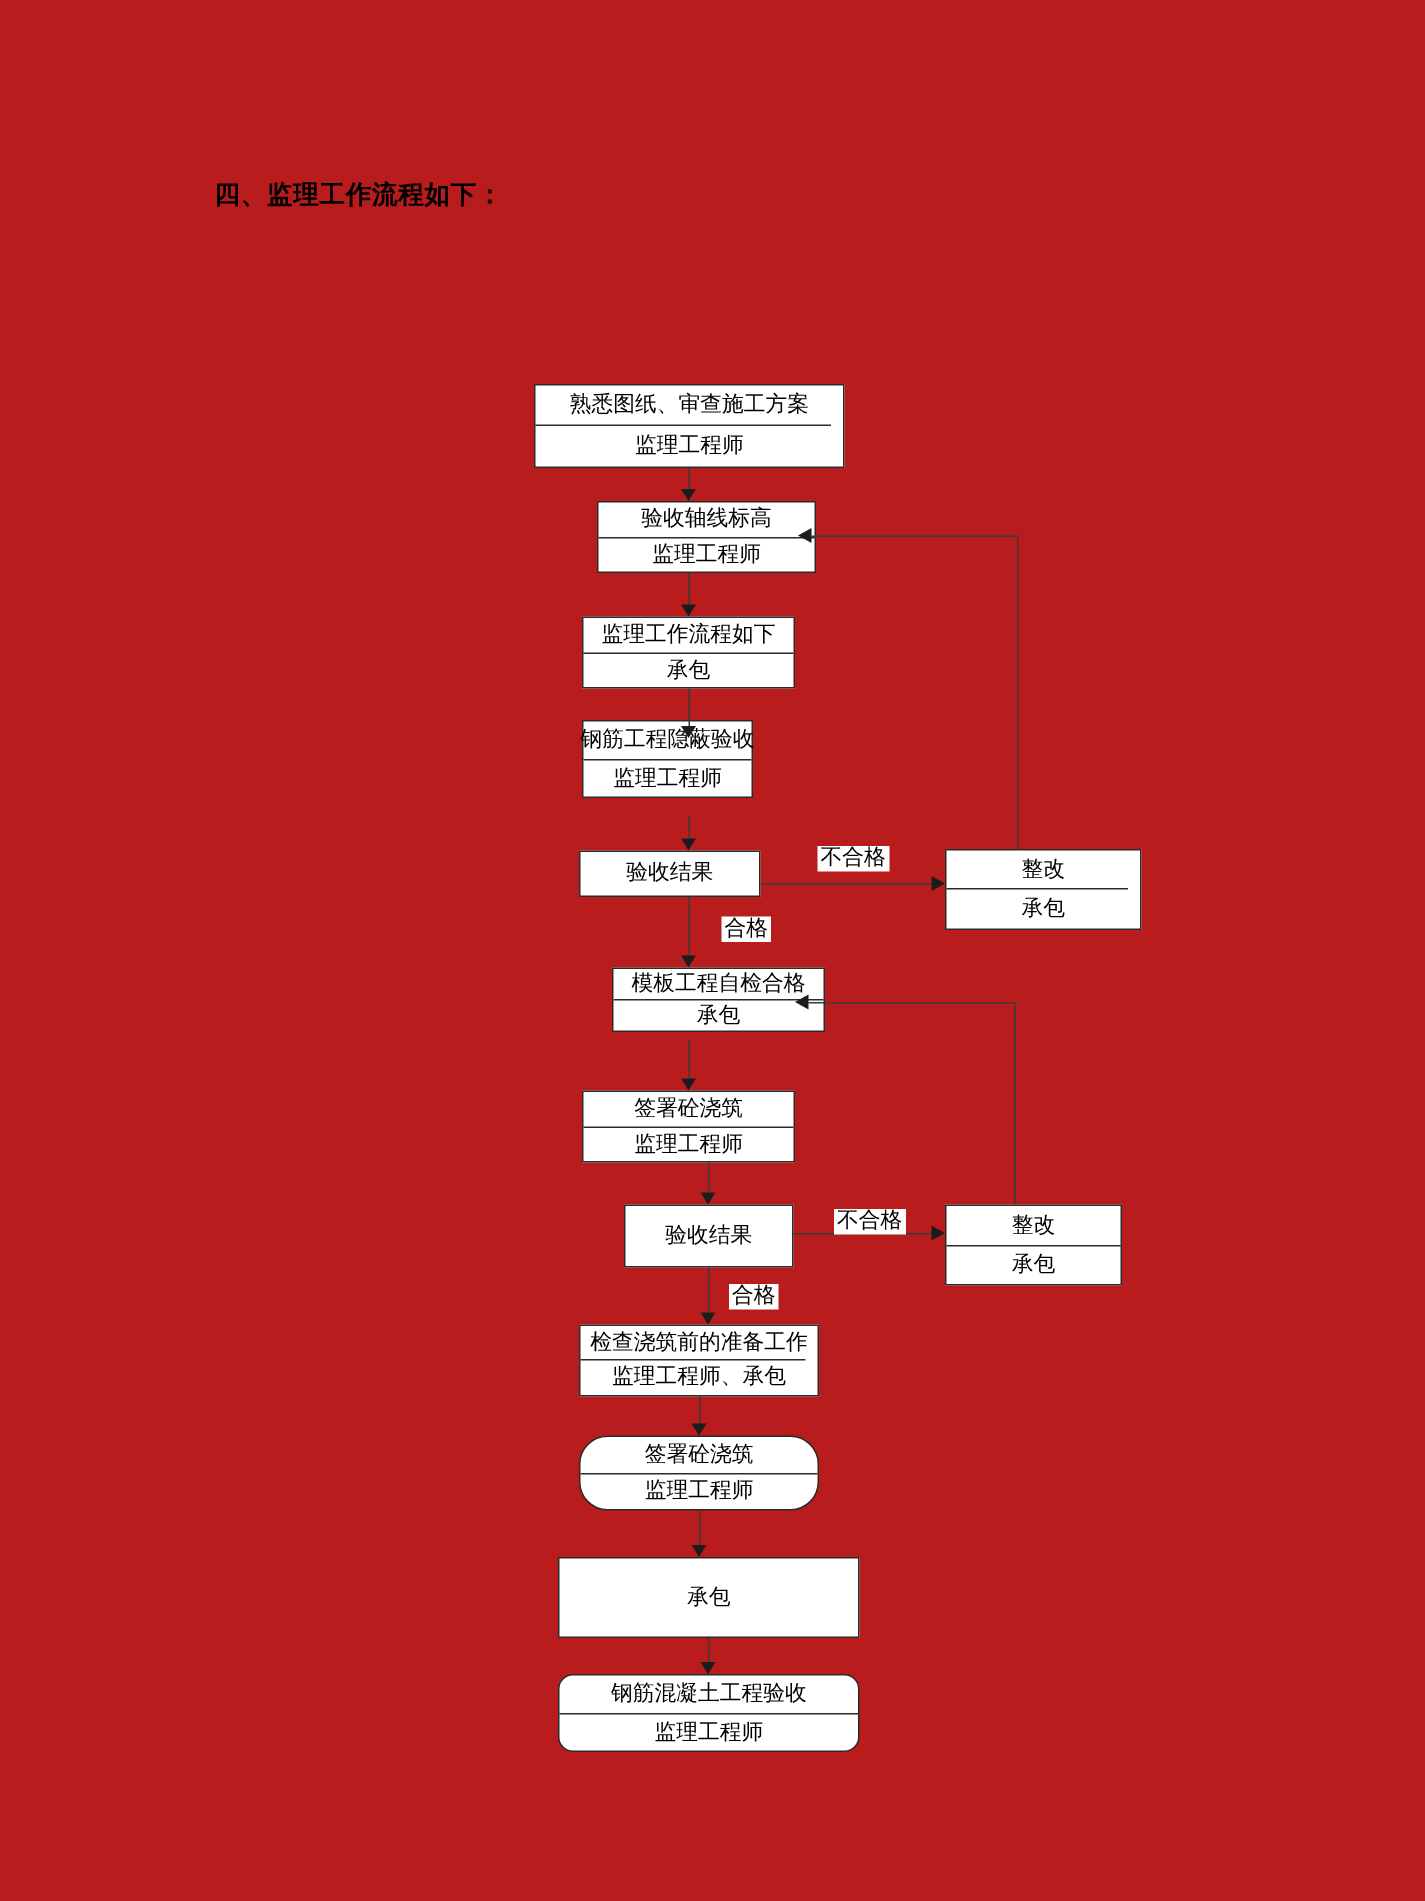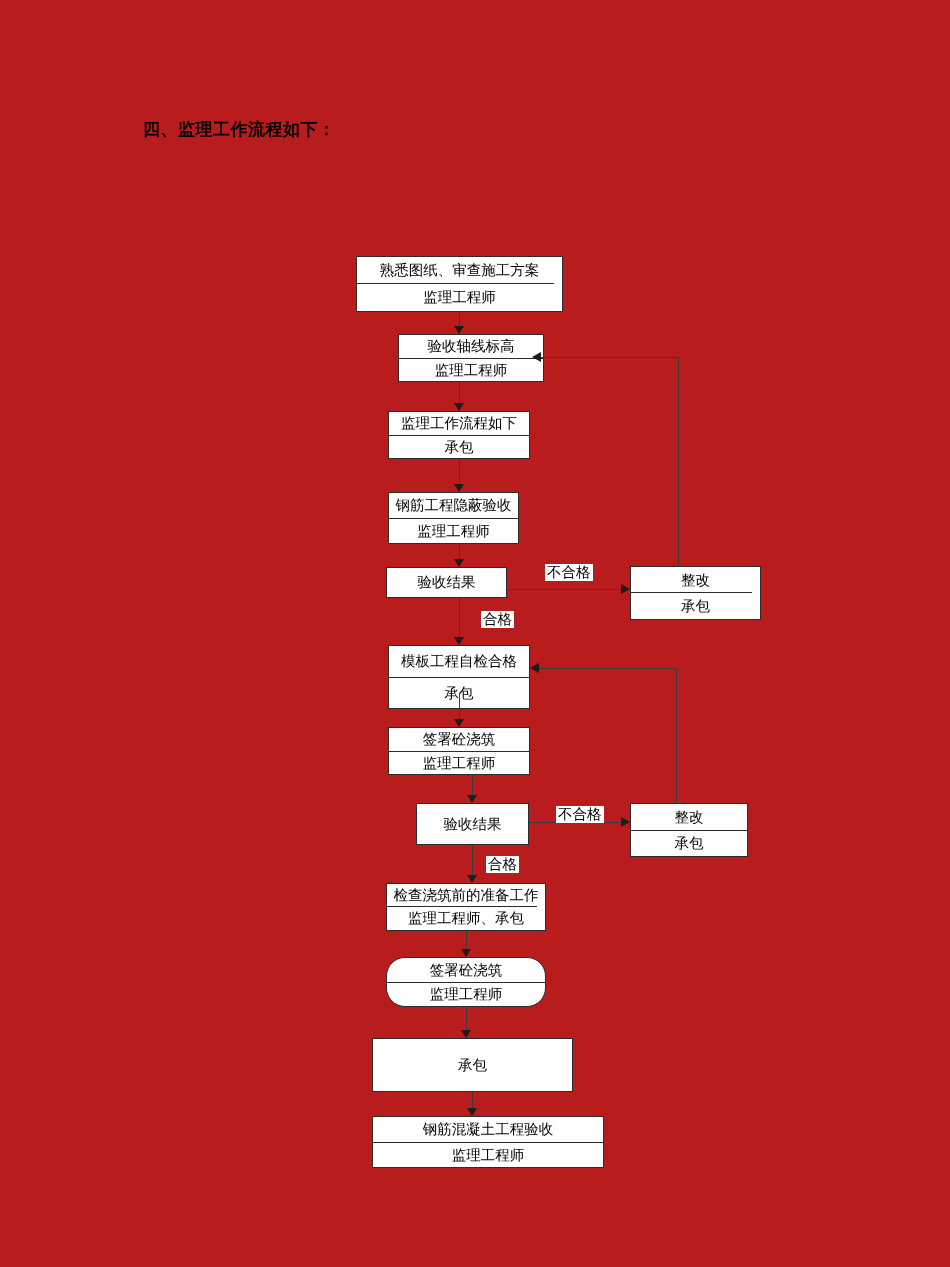--- a/index.html
+++ b/index.html
@@ -133,35 +133,35 @@
   <div class="node" style="left:386px; top:334px; width:146px; height:48px;margin-left:12px;">
     <div class="row top">验收轴线标高</div>
     <div class="row">监理工程师</div>
   </div>
 
   <div class="node" style="left:388px; top:411px; width:142px; height:48px;">
     <div class="row top">监理工作流程如下</div>
     <div class="row">承包</div>
   </div>
 
-  <div class="node" style="left:388px; top:492px; width:131px; height:52px;">
+  <div class="node" style="left:388px; top:480px; width:114px; height:52px;">
     <div class="row top">钢筋工程隐蔽验收</div>
     <div class="row">监理工程师</div>
   </div>
 
   <div class="node single" style="left:386px; top:567px; width:121px; height:31px;">
     <div class="row">验收结果</div>
   </div>
 
   <div class="node inset-divider" style="left:630px; top:566px; width:131px; height:54px;">
     <div class="row top">整改</div>
     <div class="row">承包</div>
   </div>
 
-  <div class="node" style="left:388px; top:645px; width:142px; height:64px;font-family:Liberation Serif, serif;">
+  <div class="node" style="left:408px; top:645px; width:142px; height:43px;font-family:Liberation Serif, serif;">
     <div class="row top">模板工程自检合格</div>
     <div class="row">承包</div>
   </div>
 
   <div class="node" style="left:388px; top:727px; width:142px; height:48px;">
     <div class="row top">签署砼浇筑</div>
     <div class="row">监理工程师</div>
   </div>
 
   <div class="node single" style="left:416px; top:803px; width:113px; height:42px;">
@@ -180,21 +180,21 @@
 
   <div class="node" style="left:386px; top:957px; width:160px; height:50px;border-radius:19px;">
     <div class="row top">签署砼浇筑</div>
     <div class="row">监理工程师</div>
   </div>
 
   <div class="node inset-divider" style="left:372px; top:1038px; width:201px; height:54px;">
     <div class="row">承包</div>
   </div>
 
-  <div class="node" style="left:372px; top:1116px; width:232px; height:52px;">
+  <div class="node" style="left:372px; top:1116px; width:201px; height:52px;border-radius:10px;">
     <div class="row top">钢筋混凝土工程验收</div>
     <div class="row">监理工程师</div>
   </div>
 
   <div class="vline" style="left:459px; top:312px; height:14px;"></div>
   <div class="arrow-down" style="left:454px; top:326px;"></div>
 
   <div class="vline" style="left:459px; top:382px; height:21px;"></div>
   <div class="arrow-down" style="left:454px; top:403px;"></div>
 

